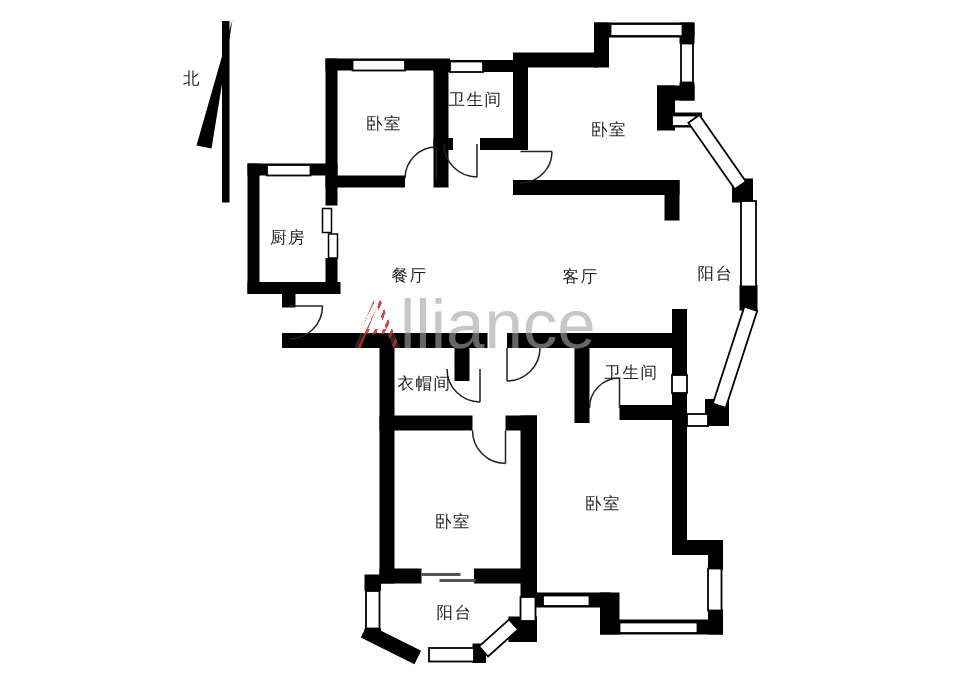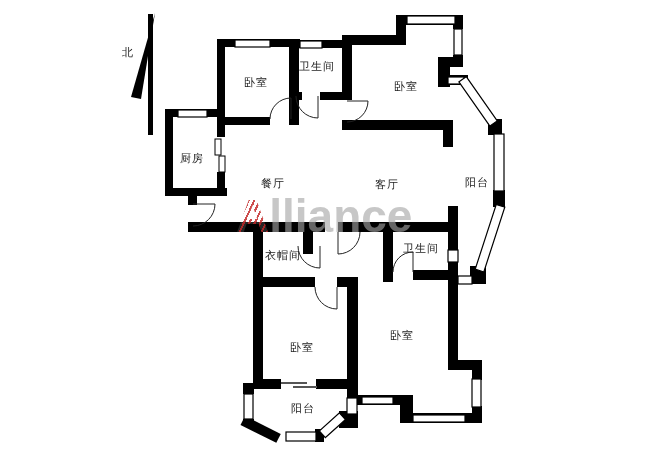--- a/index.html
+++ b/index.html
@@ -6,21 +6,21 @@
   #stage{
     position:relative;width:650px;height:450px;background:#ffffff;
     font-family:"Liberation Sans",sans-serif;overflow:hidden;
   }
   svg text{
     font-family:"Liberation Sans","DejaVu Sans",sans-serif;
     font-size:11px;fill:#1c1c1c;letter-spacing:1px;
   }
   .watermark{
     position:absolute;left:236px;top:192px;width:200px;
-    font-size:46px;line-height:48px;font-weight:700;
+    font-size:46px;line-height:48px;font-weight:400;
     letter-spacing:0px;user-select:none;pointer-events:none;
     color:rgba(165,165,165,0.62);white-space:nowrap;
   }
   .watermark .wm-a{
     color:rgba(196,60,60,0.60);
     background:repeating-linear-gradient(115deg,rgba(196,45,45,.85) 0 2px,rgba(255,255,255,.15) 2px 5px);
     -webkit-background-clip:text;background-clip:text;
   }
   @supports ((-webkit-background-clip:text) or (background-clip:text)){
     .watermark .wm-a{color:transparent;}

